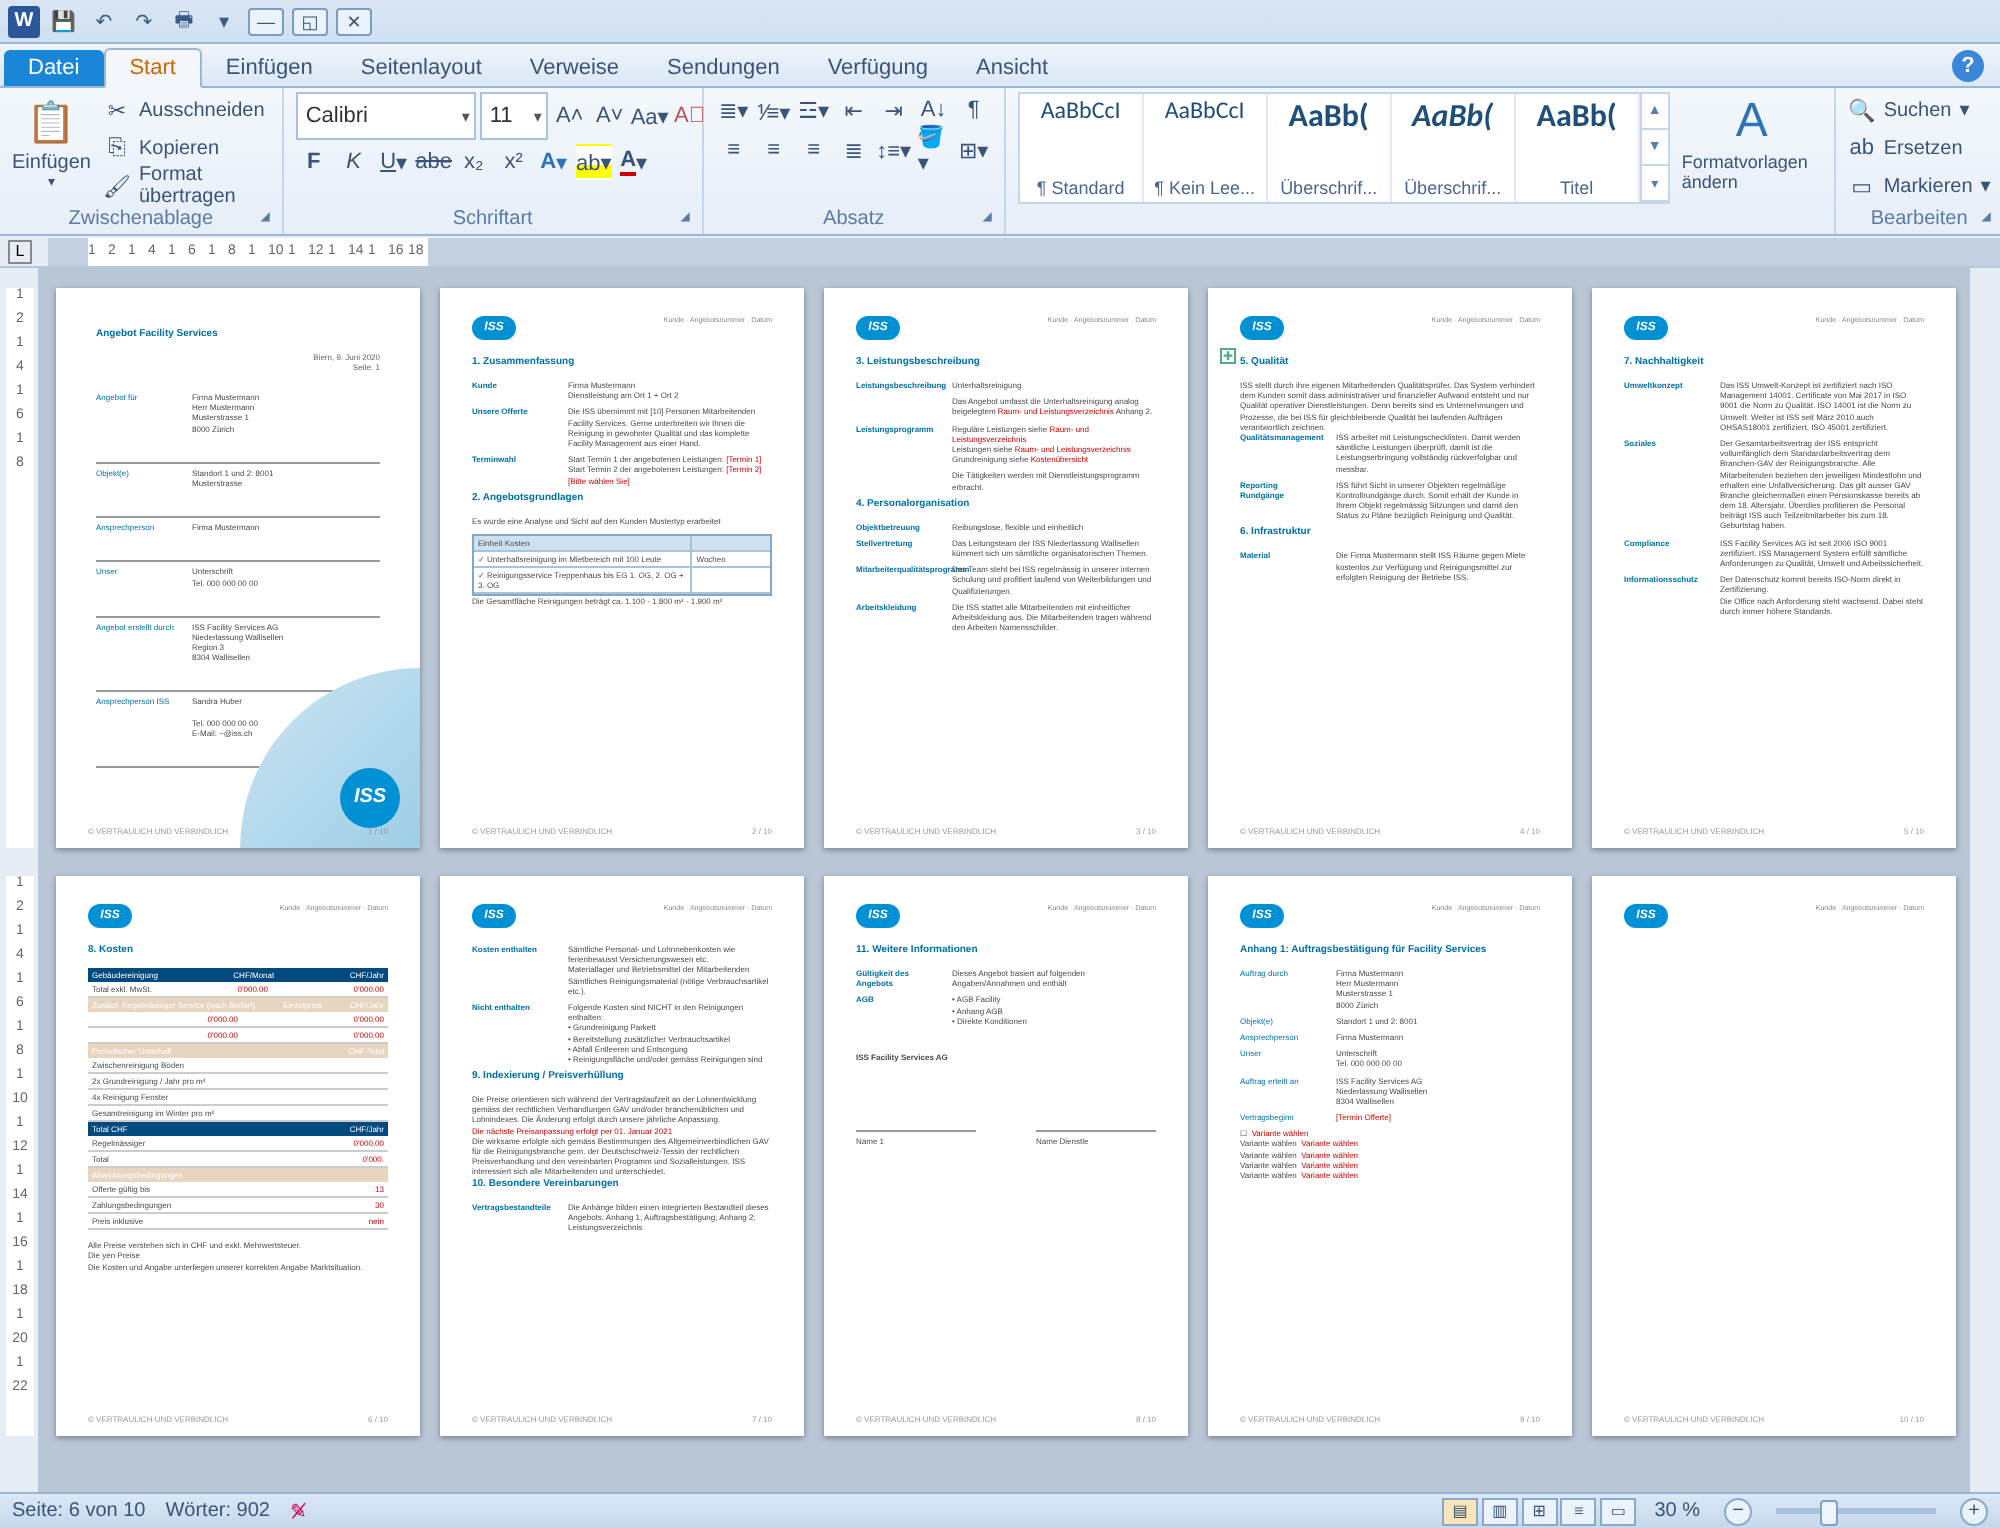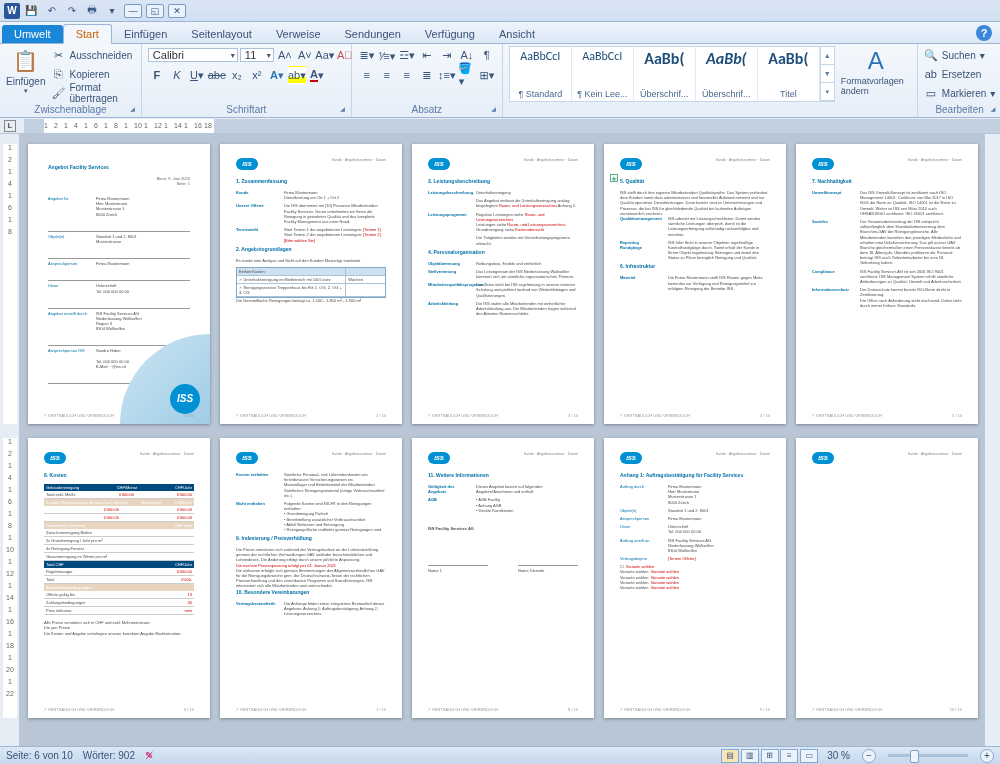--- a/index.html
+++ b/index.html
@@ -29,21 +29,21 @@
 .group-label::after { content: "◢"; position: absolute; right: 0; bottom: 0; font-size: 6px; color: #5b7aa5; }
 
 .big-btn { display: flex; flex-direction: column; align-items: center; width: 42px; font-size: 10px; color: #3a5378; }
 .big-btn .ic { width: 30px; height: 30px; display: flex; align-items: center; justify-content: center; font-size: 20px; }
 .row-btns { display: flex; flex-direction: column; gap: 1px; }
 .row-btns .rb { display: flex; align-items: center; gap: 4px; font-size: 10px; color: #3a5378; height: 18px; }
 .row-btns .rb .ic { width: 14px; text-align: center; font-size: 11px; }
 
 .font-group { display: flex; flex-direction: column; gap: 2px; }
 .font-row { display: flex; gap: 2px; align-items: center; }
-.combo { height: 14px; border: 1px solid #a9c2df; background: #fff; font-size: 11px; padding: 0 14px 0 4px; display: flex; align-items: center; position: relative; color: #333; }
+.combo { height: 24px; border: 1px solid #a9c2df; background: #fff; font-size: 11px; padding: 0 14px 0 4px; display: flex; align-items: center; position: relative; color: #333; }
 .combo::after { content: "▾"; position: absolute; right: 2px; font-size: 8px; color: #555; }
 .mini { width: 18px; height: 18px; border: 1px solid transparent; display: flex; align-items: center; justify-content: center; font-size: 11px; color: #3a5378; }
 
 .styles-gallery { display: flex; border: 1px solid #c5d6ea; background: #fff; height: 56px; position: relative; }
 .style-tile { width: 62px; border-right: 1px solid #e1e9f3; padding: 2px; display: flex; flex-direction: column; align-items: center; justify-content: space-between; }
 .style-tile .preview { font-family: Calibri, sans-serif; color: #1f4e79; }
 .style-tile .lbl { font-size: 9px; color: #4a688f; white-space: nowrap; overflow: hidden; text-overflow: ellipsis; width: 100%; text-align: center; }
 .gallery-handles { width: 14px; display: flex; flex-direction: column; border-left: 1px solid #c5d6ea; }
 .gallery-handles span { flex: 1; display: flex; align-items: center; justify-content: center; font-size: 7px; color: #5b7aa5; border-bottom: 1px solid #c5d6ea; }
 
@@ -116,21 +116,21 @@
     <span class="q">▾</span>
   </div>
   <div class="win-ctrl">
     <span>—</span>
     <span>◱</span>
     <span>✕</span>
   </div>
 </div>
 
 <div class="tabs">
-  <div class="file">Umwelt</div>
+  <div class="file">Datei</div>
   <div class="tab active">Start</div>
   <div class="tab">Einfügen</div>
   <div class="tab">Seitenlayout</div>
   <div class="tab">Verweise</div>
   <div class="tab">Sendungen</div>
   <div class="tab">Verfügung</div>
   <div class="tab">Ansicht</div>
   <div class="help">?</div>
 </div>
 

